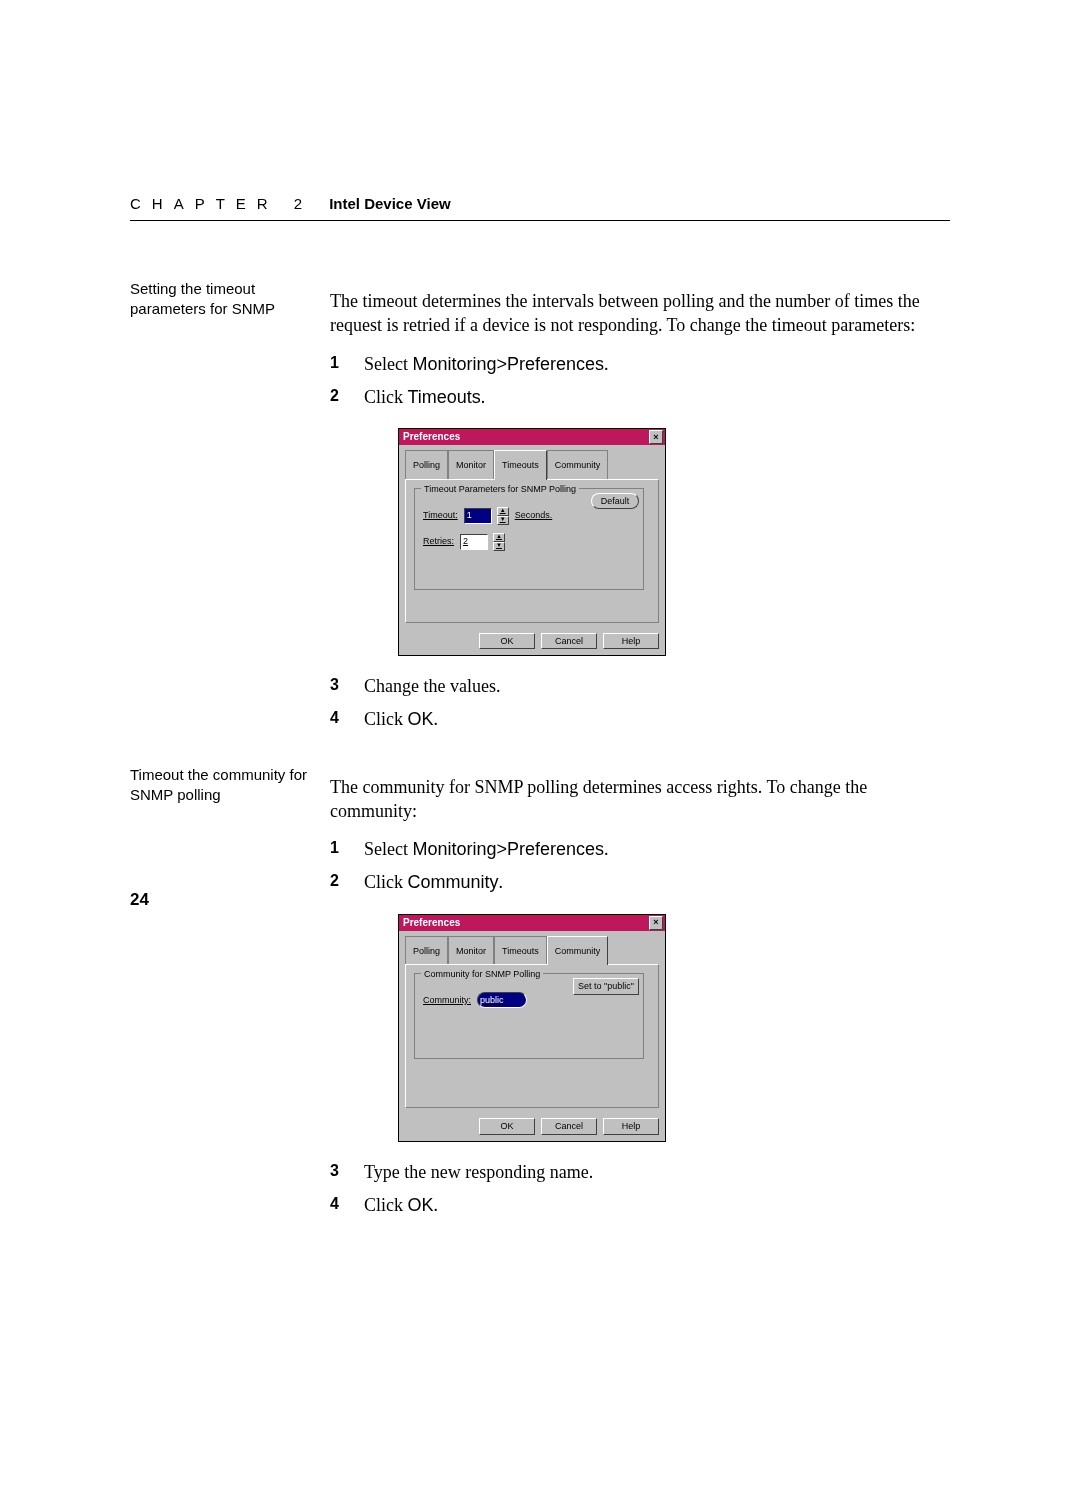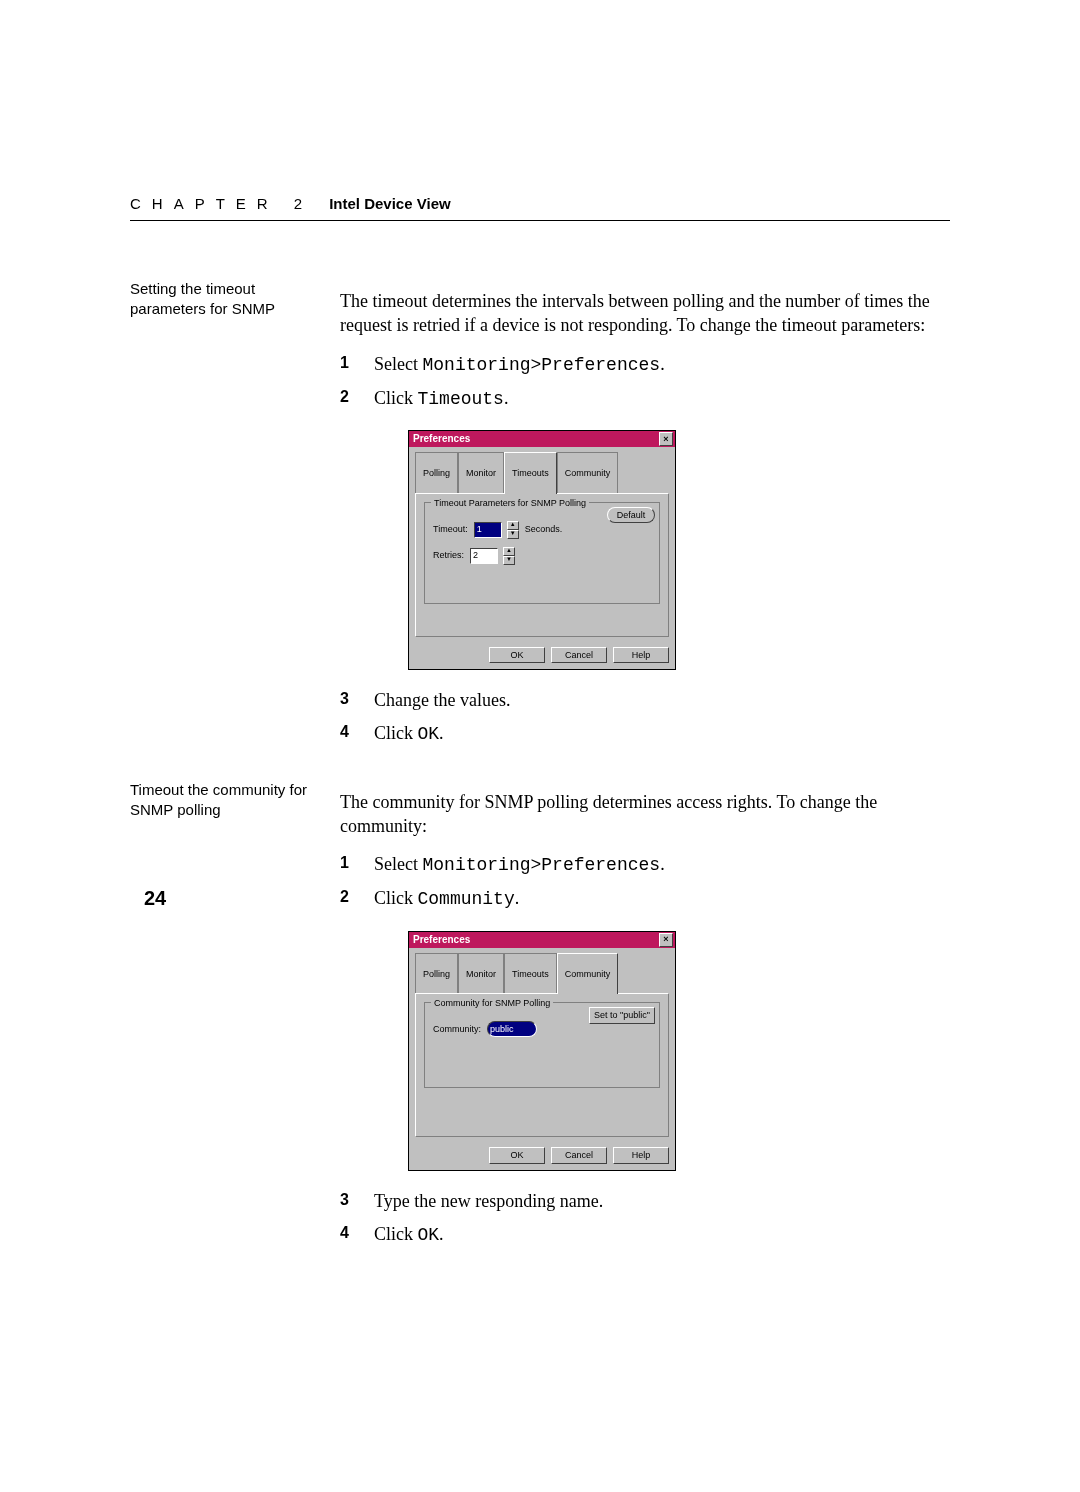--- a/index.html
+++ b/index.html
@@ -30,21 +30,21 @@
   }
   .header-title{
     font-weight:bold;
     font-size:15px;
     text-align:right;
   }
 
   .section{
     display:flex;
     margin-top:58px;
-    gap:10px;
+    gap:0;
   }
   .section + .section{ margin-top:24px; }
   .side{
     width:200px;
     flex:0 0 200px;
     font-family:Arial,Helvetica,sans-serif;
     font-size:15px;
     line-height:1.35;
   }
   .body{
@@ -70,29 +70,29 @@
   }
   ol.steps>li::before{
     content:counter(step);
     position:absolute;
     left:0;
     top:0;
     font-family:Arial,Helvetica,sans-serif;
     font-weight:bold;
     font-size:16px;
   }
-  .mono{font-family:Liberation Mono, monospace;}
+  .mono{font-family:Liberation Sans, sans-serif;}
 
   .page-num{
     position:absolute;
-    left:144px;
+    left:130px;
     bottom:370px;
     font-family:Arial,Helvetica,sans-serif;
     font-weight:bold;
-    font-size:20px;
+    font-size:17px;
   }
 
   
   .dialog{
     font-family:Tahoma,Arial,sans-serif;
     font-size:9px;
     width:266px;
     margin:18px 0 18px 34px;
     border:1px solid #000;
     background:#c0c0c0;
@@ -119,39 +119,40 @@
   }
   .dlg-body{
     padding:4px 6px 6px 6px;
   }
   .tabs{
     display:flex;
     gap:0;
     margin-bottom:0;
   }
   .tab{
-    padding:14px 7px;
+    padding:8px 7px;
     border:1px solid #808080;
     border-bottom:none;
     background:#c0c0c0;
     font-size:9px;
     position:relative;
     top:1px;
   }
   .tab.active{
     background:#c0c0c0;
     border-color:#fff #404040 #c0c0c0 #fff;
     z-index:1;
   }
   .panel{
     border:1px solid #808080;
     border-top-color:#fff;border-left-color:#fff;
-    padding:8px 8px 24px 8px;
+    padding:8px 14px 24px 8px;
     min-height:110px;
     position:relative;
+    text-decoration:underline;
   }
   .group{
     border:1px solid #808080;
     padding:18px 8px 12px 8px;
     position:relative;
     height:70px;
   }
   .group-label{
     position:absolute;
     top:-6px;left:6px;

